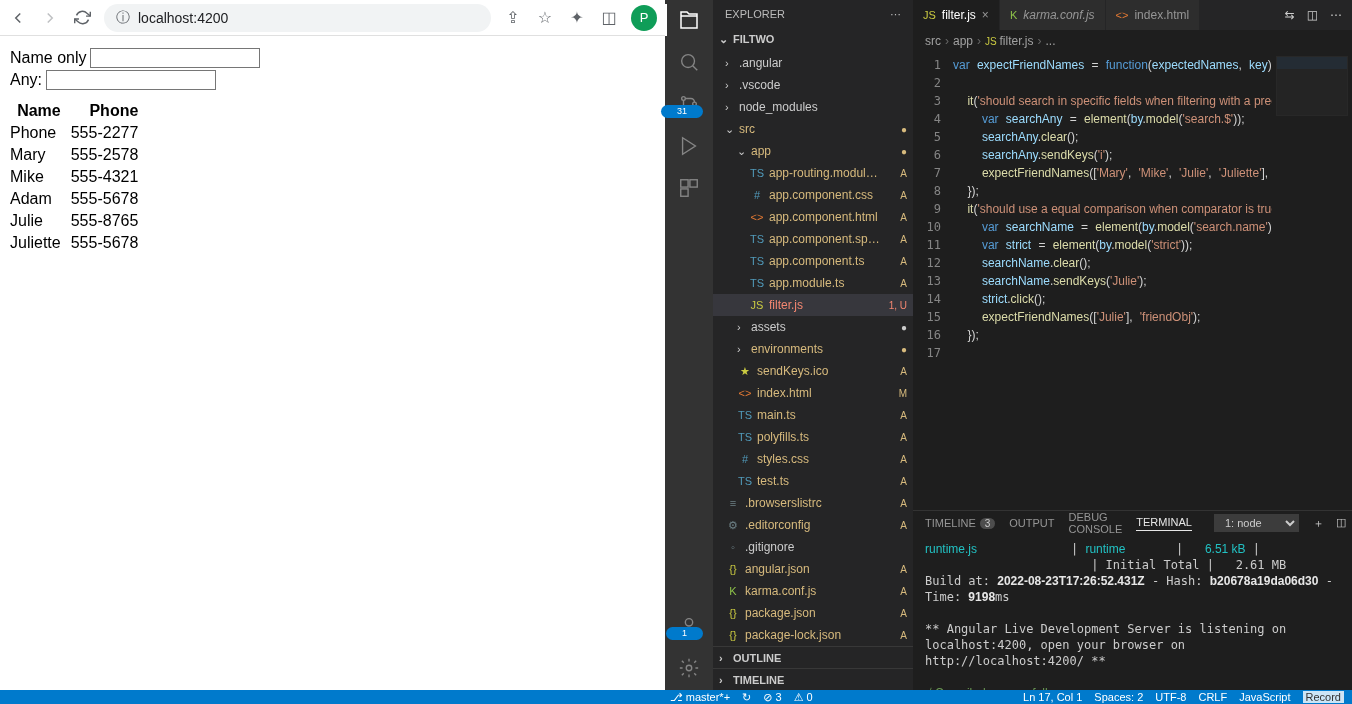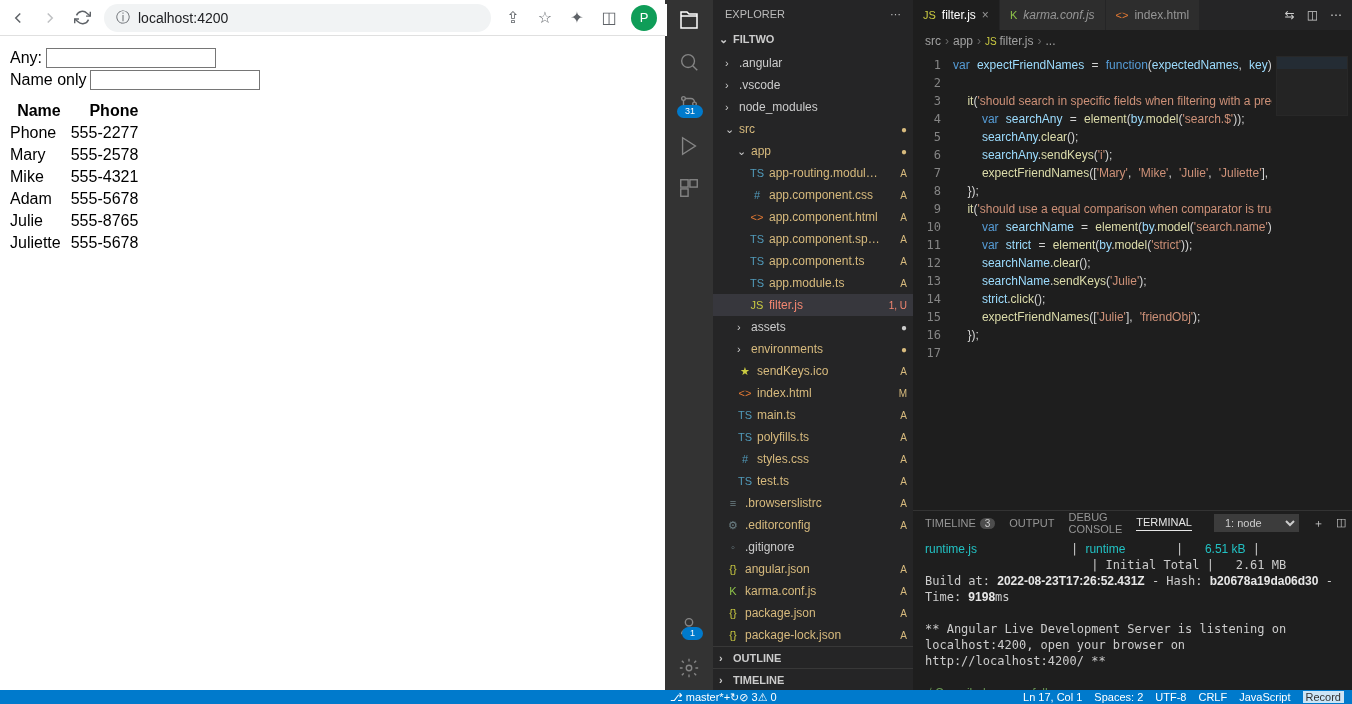--- a/index.html
+++ b/index.html
@@ -18,21 +18,21 @@
 .filter-row input{width:170px;height:20px;border:1px solid #767676;font-family:Arial}
 .friend-table{margin-top:10px;border-collapse:collapse}
 .friend-table th{text-align:right;font-weight:bold;padding:2px 10px 2px 0}
 .friend-table td{padding:2px 10px 2px 0}
 
 .vscode{flex:1;background:#1e1e1e;color:#ccc;display:flex;font-size:12px;font-family:"Segoe UI",sans-serif;min-width:0}
 .activity{width:48px;background:#333;display:flex;flex-direction:column;align-items:center;padding-top:8px;gap:18px}
 .activity-icon{width:24px;height:24px;color:#858585;cursor:pointer;position:relative;display:flex;align-items:center;justify-content:center}
 .activity-icon.active{color:#fff}
 .activity-icon.active::before{content:"";position:absolute;left:-12px;top:-4px;width:2px;height:32px;background:#fff}
-.badge{position:absolute;bottom:-2px;right:-2px;background:#007acc;color:#fff;font-size:9px;border-radius:8px;padding:0 8px;line-height:13px}
+.badge{position:absolute;bottom:-2px;right:-2px;background:#007acc;color:#fff;font-size:9px;border-radius:8px;padding:0 16px;line-height:13px}
 .activity-bottom{margin-top:auto;margin-bottom:10px;display:flex;flex-direction:column;gap:18px;align-items:center}
 .sidebar{width:200px;background:#252526;display:flex;flex-direction:column;font-size:12px}
 .sidebar-header{height:28px;display:flex;align-items:center;justify-content:space-between;padding:0 12px;color:#bbb;font-size:11px;text-transform:uppercase}
 .tree{flex:1;overflow:auto;padding:2px 0}
 .tree-item{display:flex;align-items:center;height:22px;padding:0 6px;cursor:pointer;color:#ccc;position:relative}
 .tree-item.sel{background:#37373d}
 .tree-item .chev{width:14px;font-size:11px;color:#ccc}
 .tree-item .fico{width:16px;text-align:center;font-size:11px;margin-right:4px}
 .tree-item .lbl{flex:1;white-space:nowrap;overflow:hidden;text-overflow:ellipsis}
 .tree-item .status{font-size:10px;width:24px;text-align:right}
@@ -65,21 +65,21 @@
 .ptab.active{color:#e7e7e7;border-bottom:1px solid #e7e7e7;padding-bottom:2px}
 .pbadge{background:#4d4d4d;color:#ccc;border-radius:8px;font-size:10px;padding:0 5px}
 .term-select{margin-left:8px;background:#3c3c3c;color:#ccc;border:1px solid #3c3c3c;font-size:11px;padding:1px 20px 1px 6px}
 .panel-right{margin-left:auto;display:flex;gap:12px;color:#ccc}
 .terminal{flex:1;font-family:Consolas,monospace;font-size:12px;line-height:16px;padding:6px 12px;color:#ccc;white-space:pre-wrap}
 .t-cyan{color:#22c1c3}
 .t-bold{font-weight:bold;color:#e7e7e7}
 .t-green{color:#6a9955}
 
 .statusbar{height:14px;background:#007acc;color:#fff;display:flex;align-items:center;font-size:11px}
-.statusbar .sleft{margin-left:670px;display:flex;gap:0;align-items:flex-end}
+.statusbar .sleft{margin-left:670px;display:flex;gap:12px;align-items:flex-end}
 .statusbar .sright{margin-left:auto;display:flex;gap:12px;padding-right:8px;align-items:center}
 .record{background:#cce5f6;color:#333;padding:0 3px;font-size:11px}
 .ic{font-family:Arial;display:inline-block}
 </style>
 </head>
 <body>
 
 <div class="main-area">
 
 <div class="browser">
@@ -108,25 +108,25 @@
       <div class="nav-btn">⇪</div>
       <div class="nav-btn">☆</div>
       <div class="nav-btn">✦</div>
       <div class="nav-btn">◫</div>
       <div class="avatar">P</div>
     </div>
   </div>
   <div class="browser-content">
     <div id="filters">
           <div class="filter-row">
+            <span>Name only</span>
+            <input style="">
+          </div>
+          <div class="filter-row">
             <span>Any:</span>
-            <input style="">
-          </div>
-          <div class="filter-row">
-            <span>Name only</span>
             <input style="">
           </div>
         </div>
     <table class="friend-table">
       <thead>
             <tr id="thead-row">
               <th>Name</th>
               <th>Phone</th>
             </tr>
           </thead>

